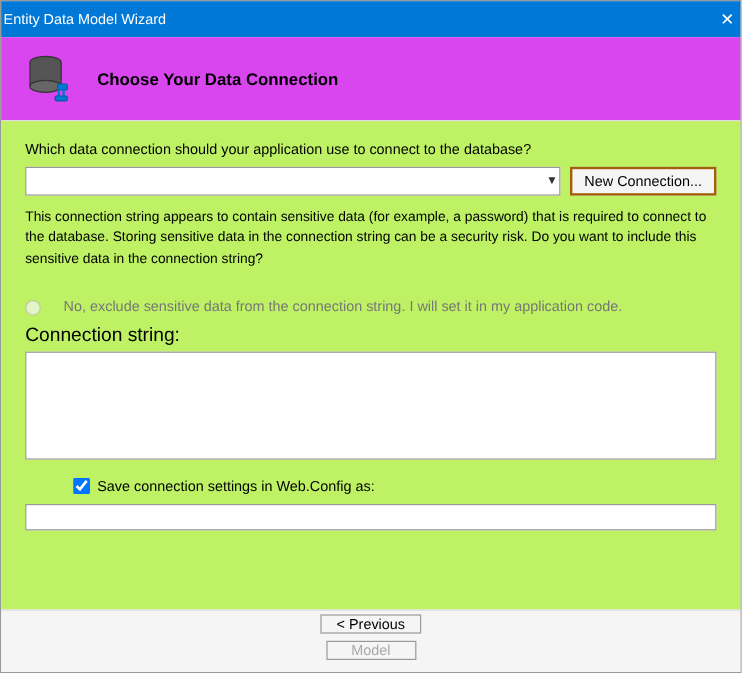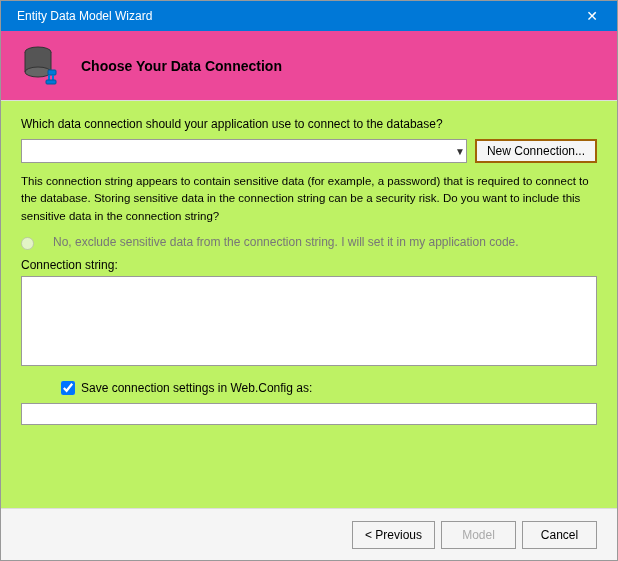--- a/index.html
+++ b/index.html
@@ -18,42 +18,42 @@
       height: 561px;
       background: #f5f5f5;
       border: 1px solid #999;
       display: flex;
       flex-direction: column;
       box-shadow: 2px 2px 8px rgba(0,0,0,0.3);
     }
     .title-bar {
       background: #0078d7;
       color: white;
-      padding: 6px 16px;
+      padding: 6px 2px;
       display: flex;
       align-items: center;
       justify-content: space-between;
       height: 30px;
     }
     .title-bar-text {
       font-size: 12px;
       font-weight: 400;
     }
     .title-bar-close {
       width: 18px;
       height: 18px;
       display: flex;
       align-items: center;
       justify-content: center;
       cursor: pointer;
       font-size: 14px;
       color: white;
     }
     .header {
-      background: #ec4899;
+      background: #d946ef;
       padding: 12px 16px;
       display: flex;
       align-items: center;
       border-bottom: 1px solid #ddd;
       height: 70px;
     }
     .header-icon {
       width: 50px;
       height: 50px;
       margin-right: 14px;
@@ -128,38 +128,38 @@
       font-size: 12px;
       cursor: pointer;
       white-space: nowrap;
       color: #000;
       outline: none;
     }
     .sensitive-info {
       font-size: 11.5px;
       color: #000;
       line-height: 1.5;
-      margin-bottom: 10px;
+      margin-bottom: 23px;
     }
     .radio-option {
       display: flex;
       align-items: flex-start;
       margin-bottom: 5px;
       gap: 19px;
     }
     .radio-option input[type="radio"] {
       margin-top: 2px;
       flex-shrink: 0;
     }
     .radio-label {
       font-size: 12px;
       color: #777;
     }
     .conn-string-label {
-      font-size: 12px;
+      font-size: 16px;
       font-weight: 400;
       color: #000;
       margin-top: 8px;
       margin-bottom: 4px;
     }
     .conn-string-textarea {
       width: 100%;
       height: 90px;
       border: 1px solid #999;
       background: white;
@@ -198,20 +198,21 @@
     }
     .footer {
       background: #f5f5f5;
       padding: 10px 20px;
       display: flex;
       justify-content: flex-end;
       gap: 6px;
       border-top: 1px solid #ddd;
       height: 52px;
       align-items: center;
+      flex-direction: column;
     }
     .footer-btn {
       height: 28px;
       min-width: 75px;
       border: 1px solid #999;
       background: #f5f5f5;
       font-size: 12px;
       cursor: pointer;
       padding: 0 12px;
       color: #000;
@@ -285,16 +286,15 @@
 
     <div class="save-input-row">
       <input type="text" class="save-input" value="" style="">
     </div>
 
   </div>
 
   <div class="footer">
     <button class="footer-btn">&lt; Previous</button>
     <button class="footer-btn" disabled="">Model</button>
-    <button class="footer-btn">Cancel</button>
   </div>
 
 </div>
 
 </body></html>

